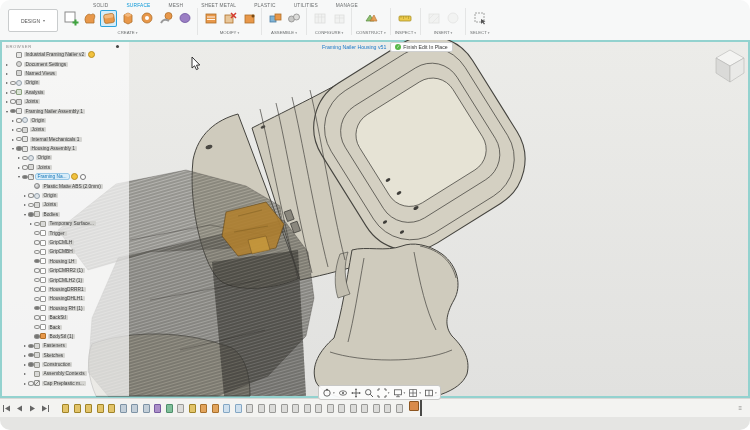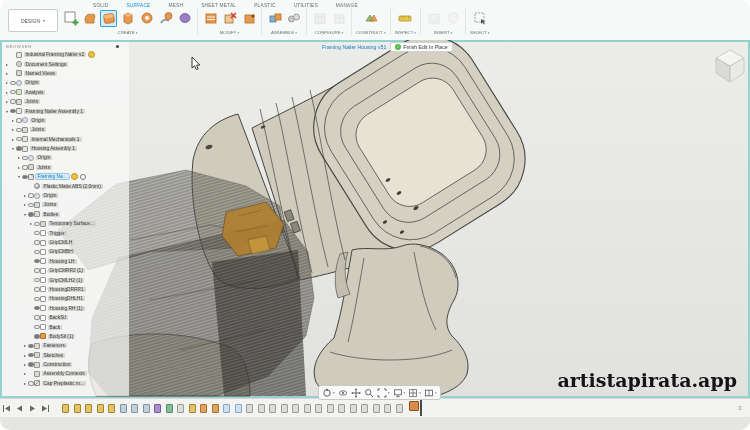--- a/index.html
+++ b/index.html
@@ -754,18 +754,17 @@
         <span class="tfeat tf-joint"></span>
       </span>
     <span id="tmarker">
       <span class="mk-icon"></span>
       <span class="mk-line"></span>
     </span>
     <span id="tl-options">≡</span>
   </div>
   <div id="strip"></div>
 
-  <div id="watermark">artistapirata.app</div>
 
   <svg id="cursor" width="12" height="16" viewBox="0 0 12 16">
     <path d="M1,1 L1,12 L3.6,9.8 L5.4,13.6 L7.2,12.8 L5.5,9.2 L8.8,9 Z" fill="#fff" stroke="#222" stroke-width="0.9"></path>
   </svg>
 </div>
 
 </body></html>

